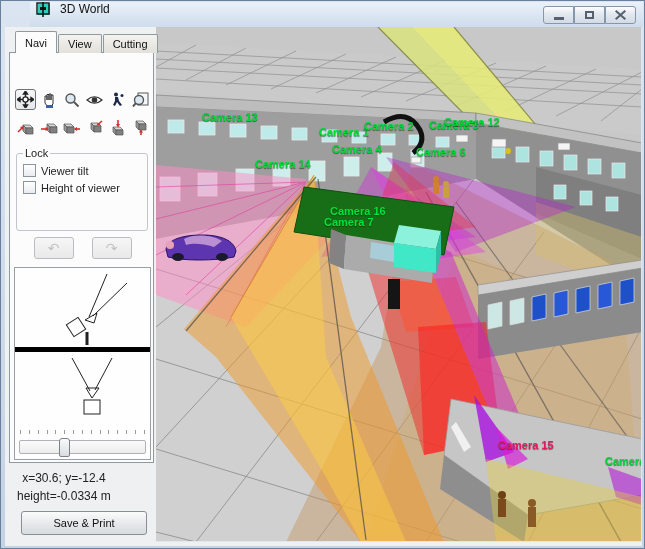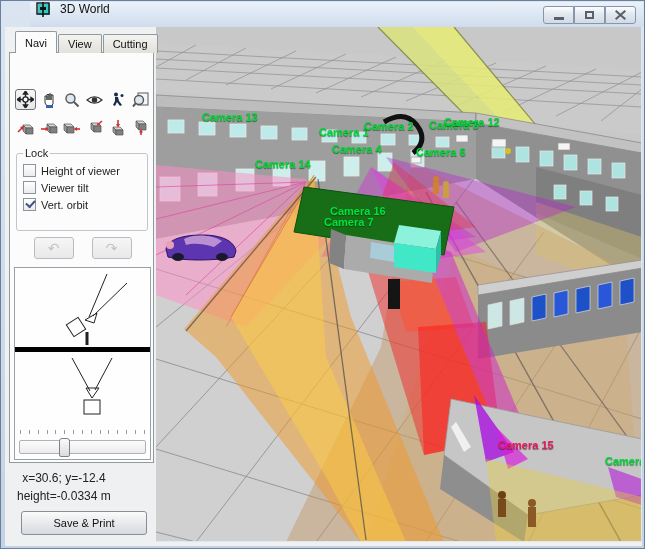--- a/index.html
+++ b/index.html
@@ -189,29 +189,25 @@
               <line x1="9" y1="16" x2="9" y2="12" stroke="#d23030" stroke-width="1.6"></line>
                 <path d="M9 10 L7 13.5 L11 13.5 Z" fill="#d23030"></path>
             </svg>
           </div>
         </div>
 
         <fieldset class="lock">
           <legend>Lock</legend>
           <div class="cbrow">
             <span class="cb"></span>
-            <span class="cblabel">Height of viewer</span>
+            <span class="cblabel">Viewer tilt</span>
           </div>
           <div class="cbrow">
             <span class="cb"></span>
-            <span class="cblabel">Viewer tilt</span>
-          </div>
-          <div class="cbrow">
-            <span class="cb checked"></span>
-            <span class="cblabel">Vert. orbit</span>
+            <span class="cblabel">Height of viewer</span>
           </div>
         </fieldset>
 
         <div class="histbtns">
           <div class="hbtn">
               <span>↶</span>
             </div>
           <div class="hbtn">
               <span>↷</span>
             </div>

